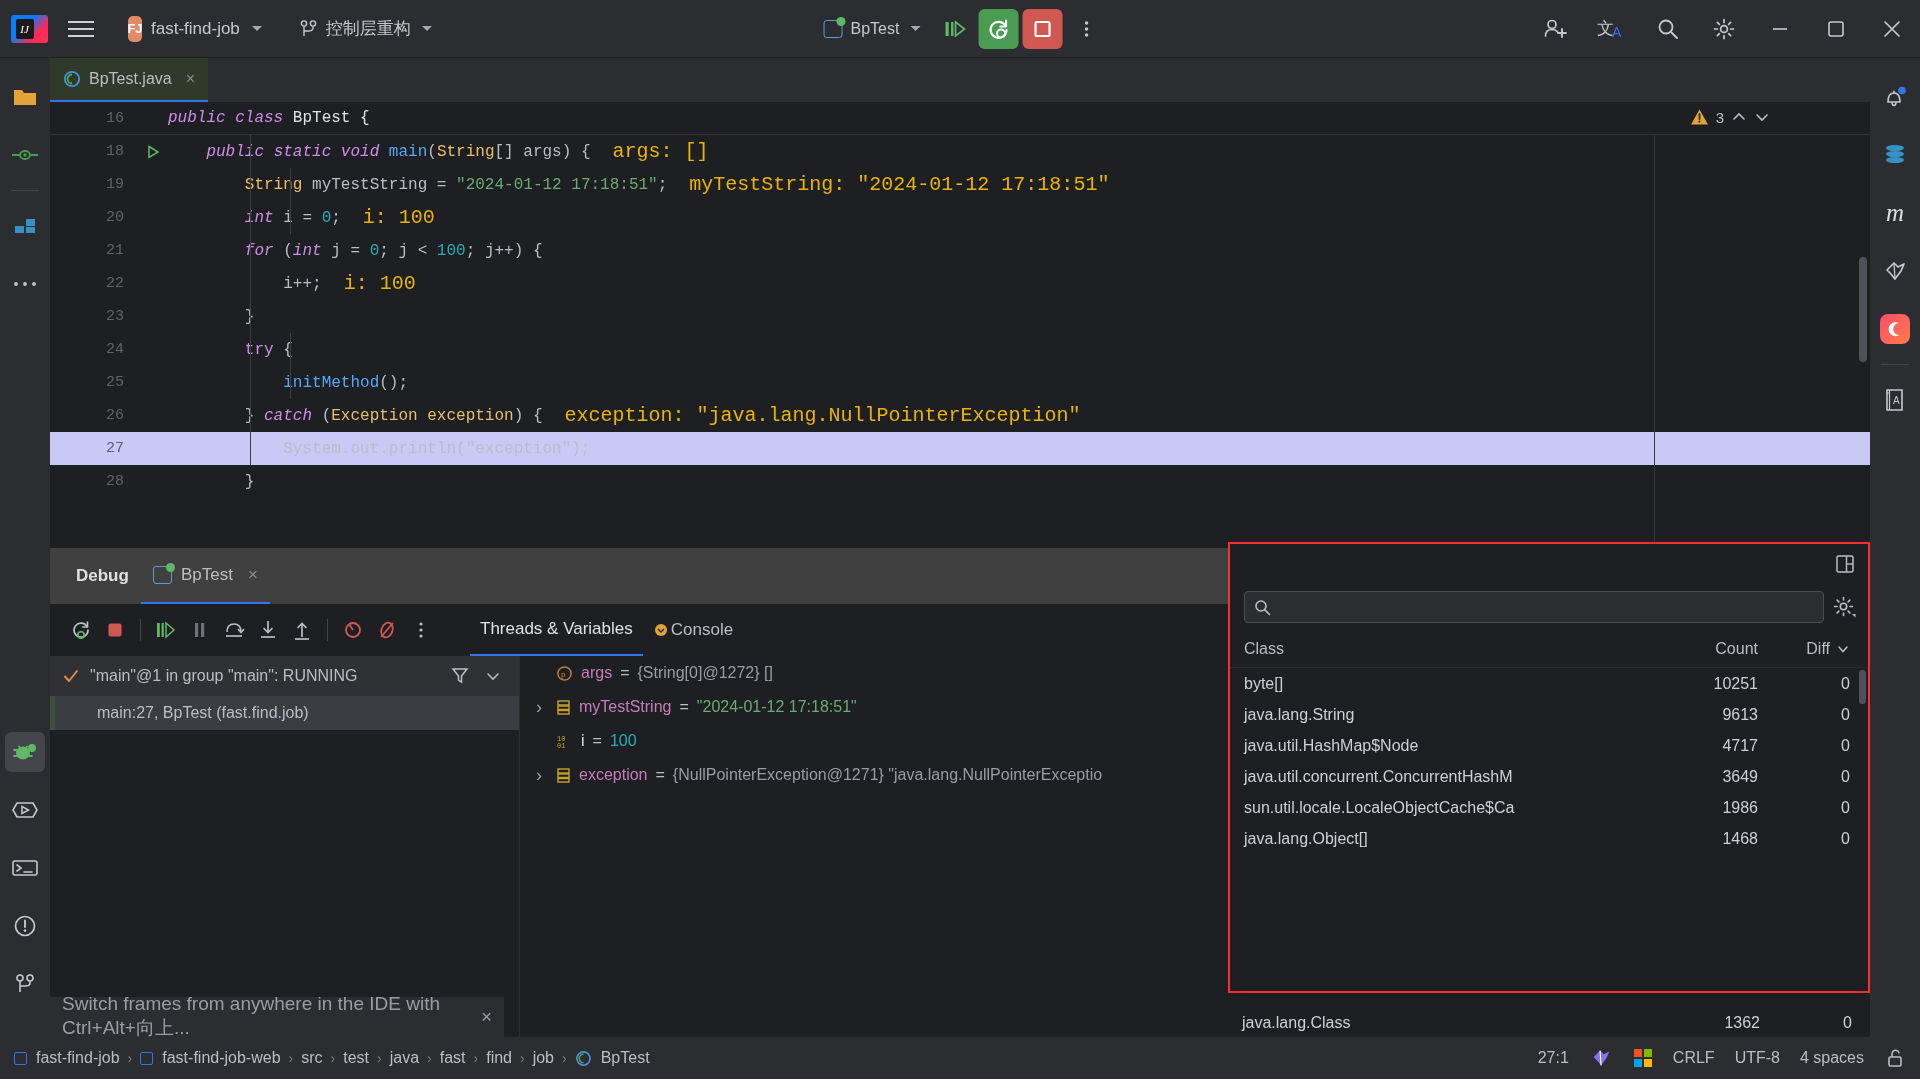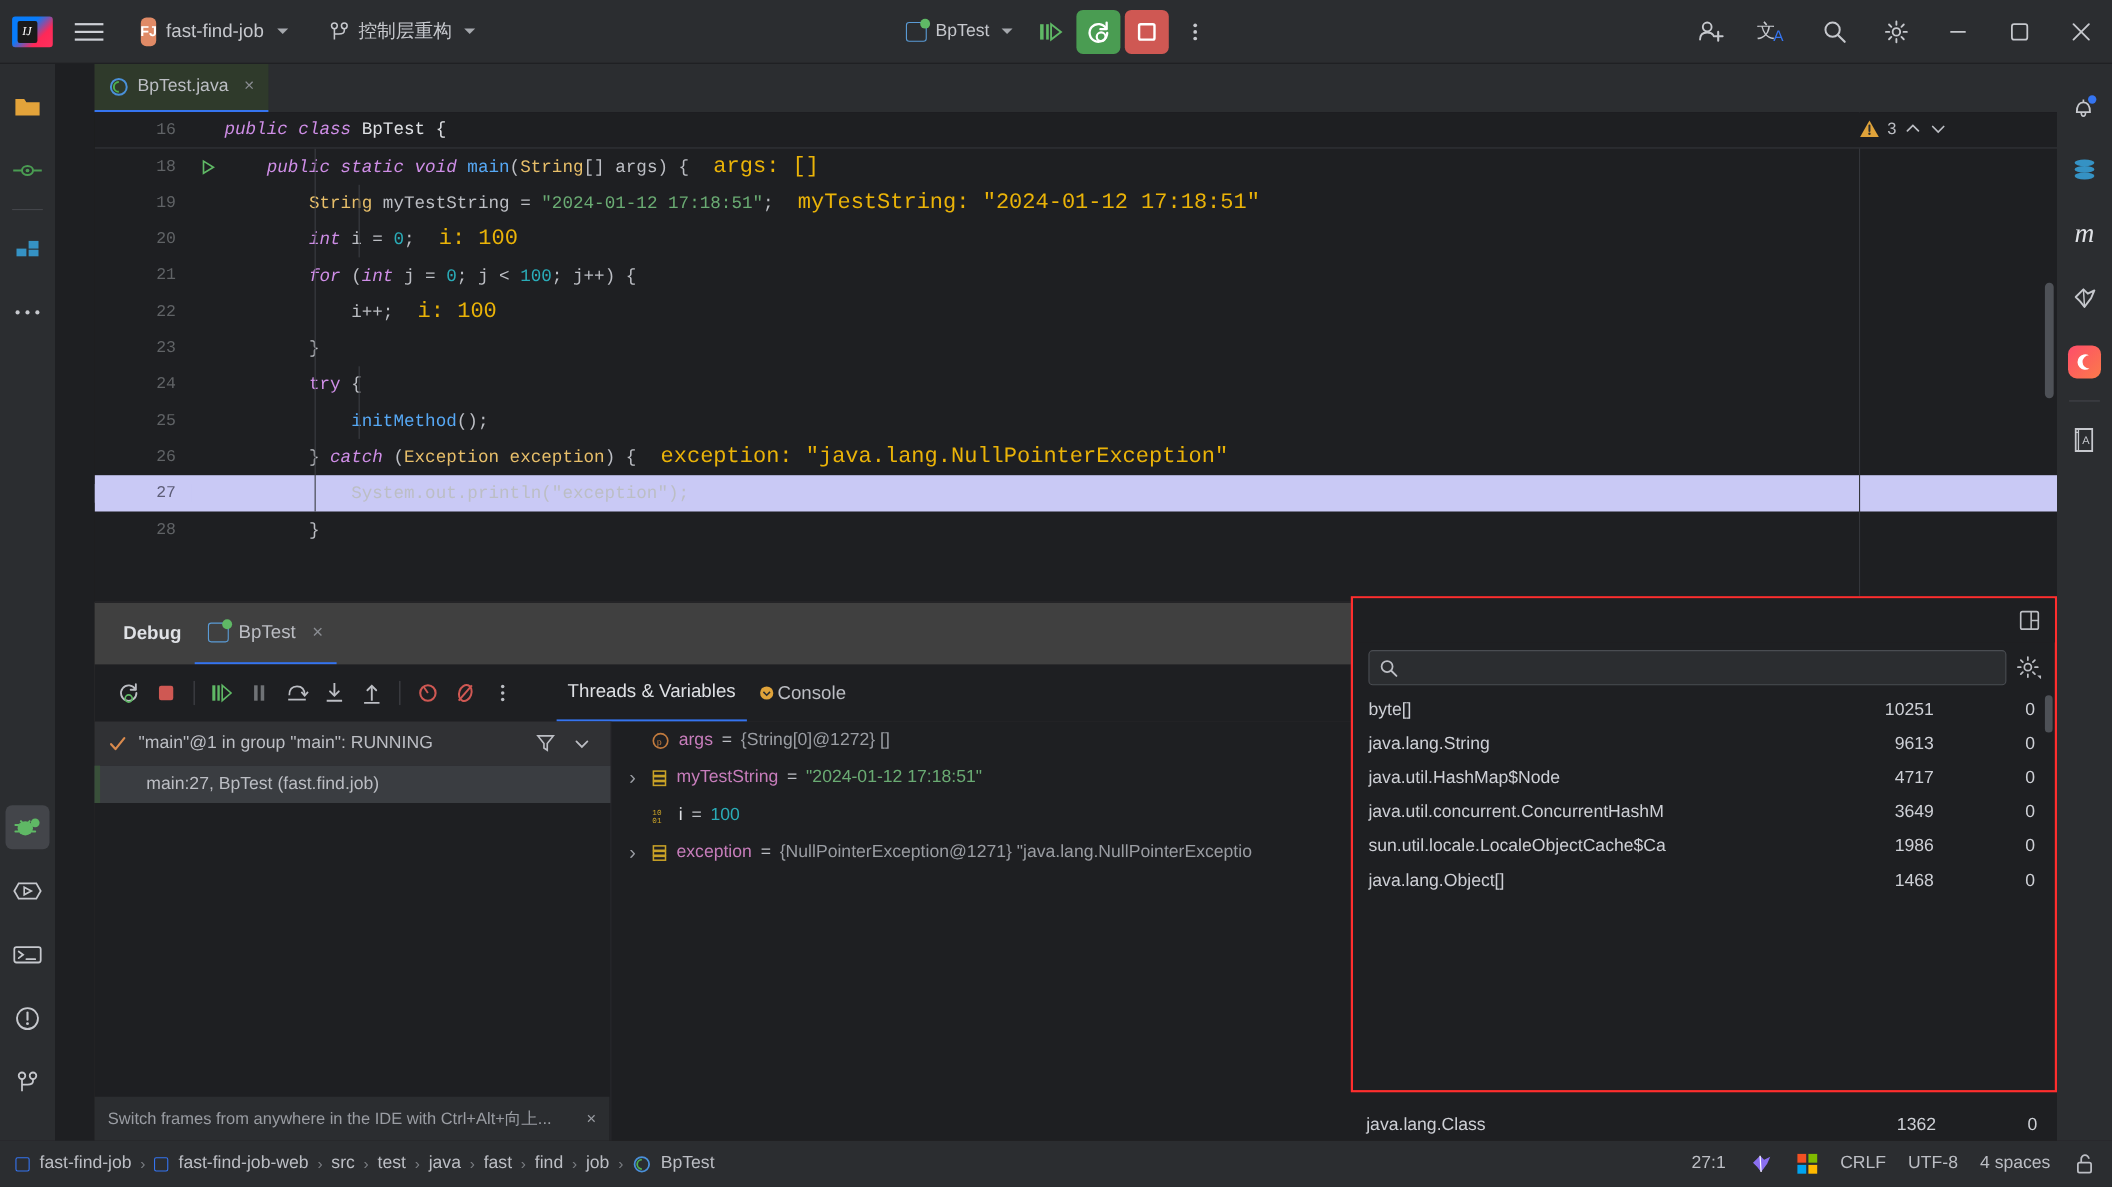--- a/index.html
+++ b/index.html
@@ -60,21 +60,21 @@
   .body { flex:1; display:flex; min-height:0; }
 
   .leftbar, .rightbar { width:50px; background:#2b2d30; display:flex; flex-direction:column;
       align-items:center; padding-top:10px; flex:0 0 50px; }
   .sb-icon { width:40px;height:40px; margin:9px 0; display:flex;align-items:center;justify-content:center;
       border-radius:6px; cursor:pointer; }
   .sb-icon.active { background:#43454a; }
   .sb-sep { width:28px; height:1px; background:#43454a; margin:6px 0; }
   .sb-spacer { flex:1; }
 
-  .center { flex:1; display:flex; flex-direction:column; min-width:0; background:#1e1f22;margin-left:36px; }
+  .center { flex:1; display:flex; flex-direction:column; min-width:0; background:#1e1f22; }
 
   
   .edtabs { height:44px; background:#2b2d30; display:flex; align-items:stretch; flex:0 0 44px;}
   .edtab { display:flex; align-items:center; gap:8px; padding:0 13px; background:#2f3a2b;
       border-bottom:2px solid #3574f0; font-size:16px; color:#bcbec4; cursor:pointer; }
   .edtab .x { color:#8a8d92; font-size:16px; margin-left:6px; }
 
   
   .editor { flex:1; position:relative; min-height:0; background:#1e1f22; overflow:hidden; }
   .sticky {
@@ -128,22 +128,22 @@
   .dtab { display:flex; align-items:center; padding:0 10px; font-size:17px; color:#bcbec4; cursor:pointer; }
   .dtab.act { border-bottom:2px solid #3574f0; color:#dfe1e5; }
 
   .dbg-body { flex:1; display:flex; min-height:0; background:#1e1f22; }
   .frames { width:470px; flex:0 0 470px; background:#1e1f22; border-right:1px solid #2b2d30;
       display:flex; flex-direction:column; position:relative; }
   .thread-row { height:40px; display:flex; align-items:center; gap:10px; padding:0 12px;
       background:#303134; font-size:16px; color:#bcbec4; }
   .frame-row { height:34px; display:flex; align-items:center; padding-left:42px; font-size:16px;
       background:#3a3d41; color:#bcbec4; border-left:5px solid #39503a; }
-  .frames-hint { position:absolute; bottom:0; left:0; right:1px; height:40px; background:#2b2d30;
-      display:flex; align-items:center; padding:0 12px; font-size:15px; color:#9a9da3; }
+  .frames-hint { position:absolute; bottom:0; left:0; right:15px; height:40px; background:#2b2d30;
+      display:flex; align-items:center; padding:0 12px; font-size:19px; color:#9a9da3; }
 
   .vars { flex:1; position:relative; background:#1e1f22; overflow:hidden; }
   .var-row { height:34px; display:flex; align-items:center; gap:8px; padding-left:10px; font-size:16px; }
   .arrow { width:18px; color:#9a9da3; font-size:13px; text-align:center; }
   .vname { color:#c77dbb; }
   .vname2 { color:#dfe1e5; }
   .veq { color:#bcbec4; }
   .vval { color:#9a9da3; }
   .vstr { color:#6aab73; }
   .vnum { color:#2aacb8; }
@@ -676,20 +676,30 @@
               </svg>
               <input type="text" value="" placeholder="" style="">
             </div>
             <svg width="24" height="24" viewBox="0 0 24 24">
               <circle cx="11.5" cy="11.5" r="3.2" fill="none" stroke="#bcbec4" stroke-width="1.6"></circle>
               <g stroke="#bcbec4" stroke-width="1.6" stroke-linecap="round">
                 <path d="M11.5 2.5V5M11.5 18V20.5M2.5 11.5H5M18 11.5H20.5M5.1 5.1l1.8 1.8M16.1 16.1l1.8 1.8M17.9 5.1l-1.8 1.8M6.9 16.1l-1.8 1.8"></path>
               </g>
               <path d="M20 19 L23.5 19 L23.5 22.5 Z" fill="#bcbec4"></path>
             </svg>
+          </div>
+          <div class="mem-hdr">
+            <span class="mh-class">Class</span>
+            <span class="mh-count">Count</span>
+            <span class="mh-diff">
+              <span>Diff</span>
+              <svg width="14" height="14" viewBox="0 0 14 14">
+                <path d="M3 5 L7 9.5 L11 5" fill="none" stroke="#bcbec4" stroke-width="1.5" stroke-linecap="round"></path>
+              </svg>
+            </span>
           </div>
           <div class="mem-rows" id="memrows">
             <div class="mem-thumb"></div>
           <div class="mem-row">
                 <span class="mr-class">byte[]</span>
                 <span class="mr-count">10251</span>
                 <span class="mr-diff">0</span>
               </div>
               <div class="mem-row">
                 <span class="mr-class">java.lang.String</span>

